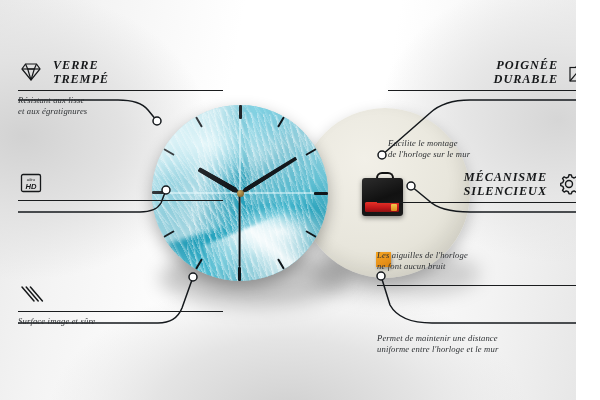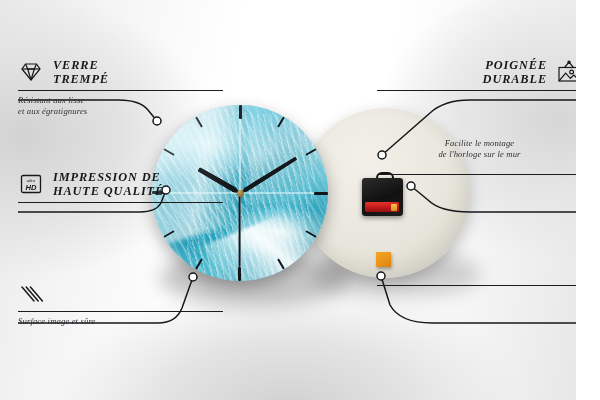--- a/index.html
+++ b/index.html
@@ -102,28 +102,28 @@
     font-family:"Liberation Serif", serif;font-weight:700;
     font-size:12.3px;letter-spacing:.9px;line-height:14px;color:#16181a;
     text-transform:uppercase;white-space:pre-line;
   }
   .callout.right .ttl{text-align:right;}
   .rule{height:0;border-top:1.3px solid #1a1c1e;margin:4px 0 4px 0;}
   .sub{
     font-family:"Liberation Serif", serif;font-size:8.6px;line-height:10.6px;
     color:#2d3033;white-space:pre-line;letter-spacing:.15px;
   }
-  .callout.right .sub{text-align:center;margin-top:47px;}
+  .callout.right .sub{text-align:left;margin-top:47px;}
   .ico{width:26px;height:26px;flex:0 0 26px;display:block;}
   .ico svg{display:block;width:26px;height:26px;}
 
   #c-verre{left:18px;top:58px;}
   #c-impression{left:18px;top:170px;}
   #c-bords{left:18px;top:281px;}
-  #c-poignee{left:377px;top:58px;}
+  #c-poignee{left:388px;top:58px;}
   #c-mecanisme{left:377px;top:170px;}
   #c-entretoise{left:377px;top:281px;}
 
   #wires{position:absolute;inset:0;width:600px;height:400px;pointer-events:none;}
 </style>
 </head>
 <body>
 
 <div id="stage">
 
@@ -239,22 +239,20 @@
 
   <div class="callout left" id="c-impression">
     <div class="head">
       <span class="ico">
         <svg viewBox="0 0 26 26">
           <rect x="3.5" y="4.5" width="19" height="17" rx="1.6" fill="none" stroke="#16181a" stroke-width="1.3"></rect>
           <text x="13" y="11.4" text-anchor="middle" font-family="Liberation Sans, sans-serif" font-size="4.3" fill="#16181a">ultra</text>
           <text x="13" y="18.6" text-anchor="middle" font-family="Liberation Sans, sans-serif" font-size="7.6" font-weight="bold" fill="#16181a">HD</text>
         </svg>
       </span>
-      <span class="ttl">IMPRESSION DE
-HAUTE QUALITÉ</span>
     </div>
     <div class="rule"></div>
   </div>
 
   <div class="callout left" id="c-bords">
     <div class="head">
       <span class="ico">
         <svg viewBox="0 0 26 26">
             <g stroke="#16181a" stroke-width="1.5" fill="none" stroke-linecap="round">
           <path d="M4 6 L16 20"></path>
@@ -283,20 +281,36 @@
         </g>
           </svg>
       </span>
     </div>
     <div class="rule"></div>
     <div class="sub">Facilite le montage
 de l'horloge sur le mur</div>
   </div>
 
   <div class="callout right" id="c-mecanisme">
-    <div class="rule"></div>
+    <div class="head">
+      <span class="ttl">MÉCANISME
+SILENCIEUX</span>
+      <span class="ico">
+        <svg viewBox="0 0 26 26">
+            <g fill="none" stroke="#16181a" stroke-width="1.4">
+          <path d="M13 3.6 l2.3 .45 .75 2.1 2.1 .85 1.95-1.15 1.65 1.65 -1.15 1.95 .85 2.1 2.1 .75 0 2.3 -2.1 .75 -.85 2.1 1.15 1.95 -1.65 1.65 -1.95-1.15 -2.1 .85 -.75 2.1 -2.3 0 -.75-2.1 -2.1-.85 -1.95 1.15 -1.65-1.65 1.15-1.95 -.85-2.1 -2.1-.75 0-2.3 2.1-.75 .85-2.1 -1.15-1.95 1.65-1.65 1.95 1.15 2.1-.85 .75-2.1 z" stroke-linejoin="round"></path>
+          <circle cx="13" cy="13" r="3.5"></circle>
+        </g>
+          </svg>
+      </span>
+    </div>
+    <div class="rule"></div>
+    <div class="sub">Les aiguilles de l'horloge
+ne font aucun bruit</div>
   </div>
 
   <div class="callout right" id="c-entretoise">
     <div class="rule"></div>
+    <div class="sub">Permet de maintenir une distance
+uniforme entre l'horloge et le mur</div>
   </div>
 
 </div>
 
 </body></html>

